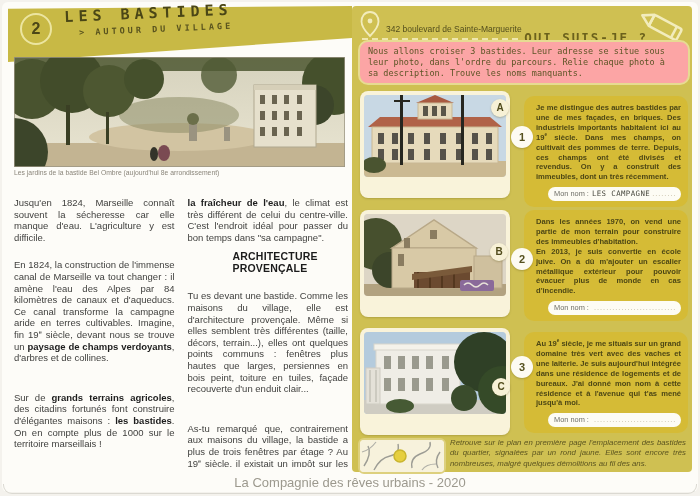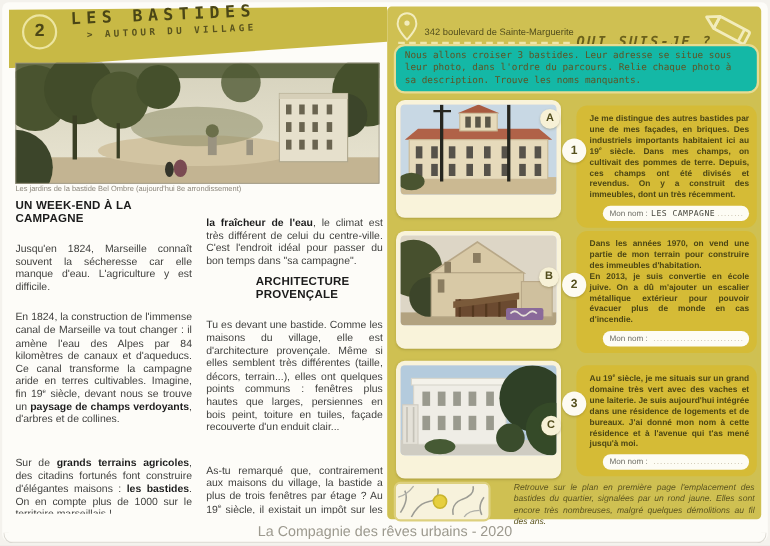--- a/index.html
+++ b/index.html
@@ -29,25 +29,25 @@
   .col p{margin:16px 0 5px 0;font-size:9.5px;line-height:11.6px;text-align:justify;color:#3f3f3d;}
   .col p b{color:#1d1d1d;}
   .gap{height:7px;}
   .doc-footer{position:absolute;left:0;right:0;top:475px;text-align:center;font-size:13px;color:#9c998e;}
 
   
   .panel{position:absolute;left:352px;top:6px;width:340px;height:466px;background:#cfc052;border-radius:4px;}
   .pin{position:absolute;left:8px;top:4px;width:20px;height:28px;}
   .address{position:absolute;left:34px;top:18px;font-size:8.5px;color:#534e1d;}
   .pencil{position:absolute;right:0;top:0;width:58px;height:44px;}
-  .quiz-row{position:absolute;left:10px;top:24px;right:44px;display:flex;align-items:center;font-style:italic;}
+  .quiz-row{position:absolute;left:10px;top:24px;right:44px;display:flex;align-items:center;}
   .dash{flex:1;border-top:2px dashed #efe7ad;margin-top:2px;}
   .quiz-label{font-family:"DejaVu Sans Mono",monospace;font-size:12.5px;font-weight:bold;
           letter-spacing:2px;color:#6b611c;padding-left:6px;white-space:nowrap;}
-  .instruction{position:absolute;left:6px;top:34px;width:312px;background:#14b8a6;border:2px solid #e7db92;
+  .instruction{position:absolute;left:6px;top:34px;width:312px;background:#fca5a5;border:2px solid #e7db92;
           border-radius:10px;padding:4px 8px;font-family:"DejaVu Sans Mono",monospace;font-size:8.5px;
           line-height:11px;color:#5d5526;}
   .photo-card{position:absolute;left:8px;width:150px;height:107px;background:#f9f3da;border-radius:8px;
           padding:4px;box-sizing:border-box;box-shadow:0 1px 2px rgba(90,80,20,.25);}
   .pc1{top:85px;} .pc2{top:204px;} .pc3{top:322px;}
   .photo{position:relative;width:142px;height:82px;border-radius:4px;overflow:hidden;background:#ddd;}
   .photo svg{display:block;width:142px;height:82px;}
   .badge{position:absolute;width:18px;height:18px;border-radius:50%;background:#f7f1d6;text-align:center;
           line-height:18px;font-size:10px;font-weight:bold;color:#514c1c;box-shadow:0 1px 2px rgba(90,80,20,.3);}
   .bd1{left:131px;top:8px;} .bd2{left:130px;top:33px;} .bd3{left:132px;top:50px;}
@@ -57,21 +57,21 @@
   .bb1{top:90px;} .bb2{top:204px;} .bb3{top:326px;}
   .numcircle{position:absolute;left:-13px;width:22px;height:22px;border-radius:50%;background:#fdfbf2;
           text-align:center;line-height:22px;font-size:11px;font-weight:bold;color:#55501e;
           box-shadow:0 1px 2px rgba(90,80,20,.3);}
   .nc1{top:30px;} .nc2{top:38px;} .nc3{top:24px;}
   .namebar{margin-top:5px;background:#fdfcf4;border-radius:8px;height:14px;display:flex;
           align-items:center;padding:0 6px;font-size:7.4px;font-weight:normal;color:#6e6e66;margin-left:12px;}
   .nameval{font-family:"DejaVu Sans Mono",monospace;font-size:7.4px;color:#4a4a40;margin-left:3px;
           letter-spacing:.4px;white-space:nowrap;}
   .namedots{flex:1;color:#b9b096;letter-spacing:1px;white-space:nowrap;overflow:hidden;margin-left:2px;}
-  .map-row{position:absolute;left:6px;right:6px;top:432px;display:flex;gap:21px;}
+  .map-row{position:absolute;left:6px;right:6px;top:432px;display:flex;gap:4px;}
   .map-thumb{width:84px;height:32px;background:#f7f2dc;border:2px solid #ddd07e;border-radius:6px;overflow:hidden;}
   .map-note{flex:1;font-style:italic;font-size:7.8px;line-height:10.4px;color:#5c5520;text-align:justify;}
 </style>
 </head>
 <body>
 
 <div class="canvas">
   <div class="paper"></div>
 
   <div class="banner"></div>
@@ -123,21 +123,20 @@
     <ellipse cx="140" cy="97" rx="4" ry="7" fill="#34342a"></ellipse>
     <rect x="175" y="66" width="8" height="18" fill="#9a9380"></rect>
       <circle cx="179" cy="62" r="6" fill="#6b6f4a"></circle>
     <rect x="210" y="70" width="6" height="14" fill="#9a9380"></rect>
     <rect x="0" y="0" width="331" height="110" fill="none" stroke="#9a9482" stroke-width="1.5"></rect>
   </svg>
   <div class="img-caption">Les jardins de la bastide Bel Ombre (aujourd'hui 8e arrondissement)</div>
 
   <div class="cols">
     <div class="col">
-      <h3>UN WEEK-END À LA CAMPAGNE</h3>
       <p>Jusqu'en 1824, Marseille connaît souvent la sécheresse car elle manque d'eau. L'agriculture y est difficile.</p>
       <p>En 1824, la construction de l'immense canal de Marseille va tout changer : il amène l'eau des Alpes par 84 kilomètres de canaux et d'aqueducs. Ce canal transforme la campagne aride en terres cultivables. Imagine, fin 19<sup>e</sup> siècle, devant nous se trouve un <b>paysage de champs verdoyants</b>, d'arbres et de collines.</p>
       <div class="gap"></div>
       <p>Sur de <b>grands terrains agricoles</b>, des citadins fortunés font construire d'élégantes maisons : <b>les bastides</b>. On en compte plus de 1000 sur le territoire marseillais !</p>
       <p>L'eau du canal est utilisée pour créer des jardins, des bassins et des cours d'eau. Grâce à <b>l'ombre des arbres et</b></p>
     </div>
     <div class="col">
       <p><b>la fraîcheur de l'eau</b>, le climat est très différent de celui du centre-ville. C'est l'endroit idéal pour passer du bon temps dans "sa campagne".</p>
       <h3 class="h2nd">ARCHITECTURE PROVENÇALE</h3>
       <p>Tu es devant une bastide. Comme les maisons du village, elle est d'architecture provençale. Même si elles semblent très différentes (taille, décors, terrain...), elles ont quelques points communs : fenêtres plus hautes que larges, persiennes en bois peint, toiture en tuiles, façade recouverte d'un enduit clair...</p>

